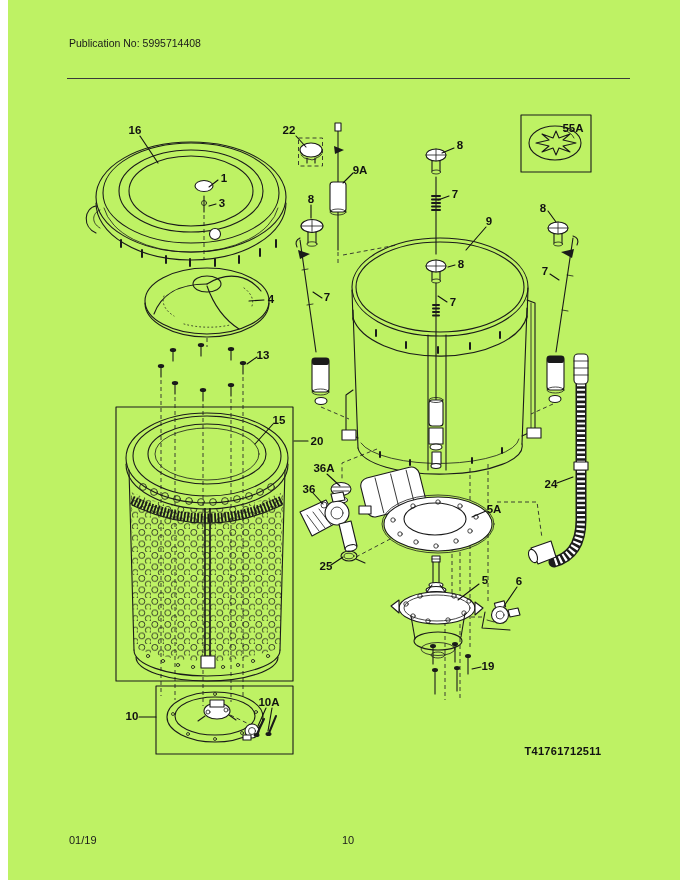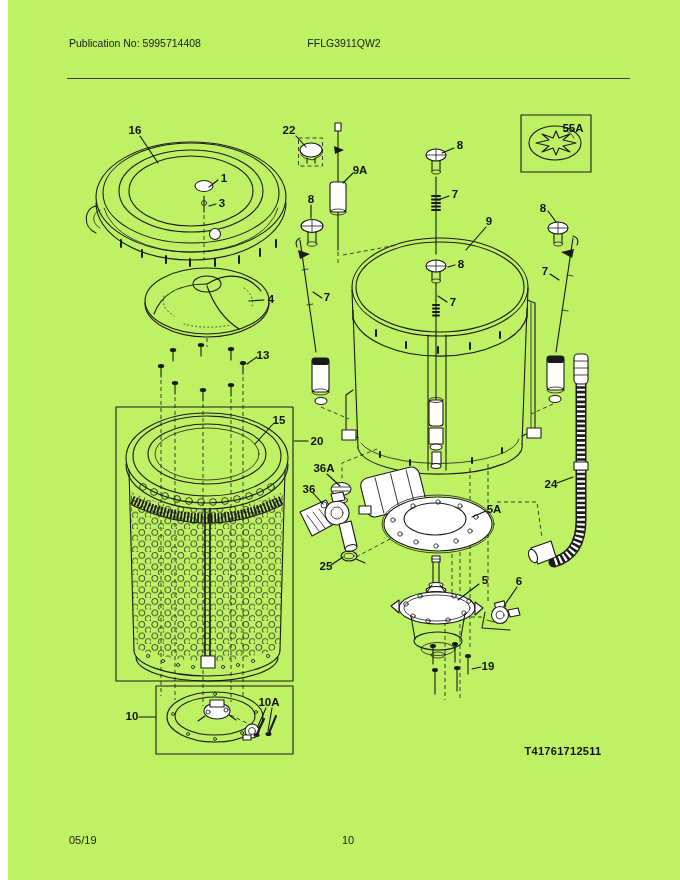--- a/index.html
+++ b/index.html
@@ -22,21 +22,20 @@
   .lead{stroke:#111;fill:none;stroke-width:1.1;stroke-linecap:round;}
   .callout{font:bold 11.5px "Liberation Sans",sans-serif;fill:#111;}
   .code{font:bold 11px "Liberation Sans",sans-serif;fill:#111;letter-spacing:.3px;}
 </style>
 </head>
 <body>
 
 <div class="page">
 
   <div class="hdr-pub">Publication No: 5995714408</div>
-  <div class="hdr-model">FFLG3911QW2</div>
   <div class="hdr-line"></div>
 
   <svg class="diagram" width="680" height="880" viewBox="0 0 680 880">
     <defs>
       <pattern id="holes" x="0" y="0" width="13" height="11.5" patternUnits="userSpaceOnUse">
         <circle cx="3.8" cy="3.4" r="3" fill="none" stroke="#1a1a1a" stroke-width=".8"></circle>
         <circle cx="10.3" cy="9.1" r="3" fill="none" stroke="#1a1a1a" stroke-width=".8"></circle>
       </pattern>
     </defs>
 
@@ -504,15 +503,15 @@
         <text x="477" y="581" text-anchor="middle" dominant-baseline="middle" class="callout">5</text>
         <text x="511" y="582" text-anchor="middle" dominant-baseline="middle" class="callout">6</text>
         <text x="480" y="667" text-anchor="middle" dominant-baseline="middle" class="callout">19</text>
         <text x="124" y="717" text-anchor="middle" dominant-baseline="middle" class="callout">10</text>
         <text x="261" y="703" text-anchor="middle" dominant-baseline="middle" class="callout">10A</text>
       </g>
 
     <text class="code" x="555" y="755" text-anchor="middle">T41761712511</text>
   </svg>
 
-  <div class="ftr-date">05/19</div>
+  <div class="ftr-date">01/19</div>
   <div class="ftr-page">10</div>
 </div>
 
 </body></html>

